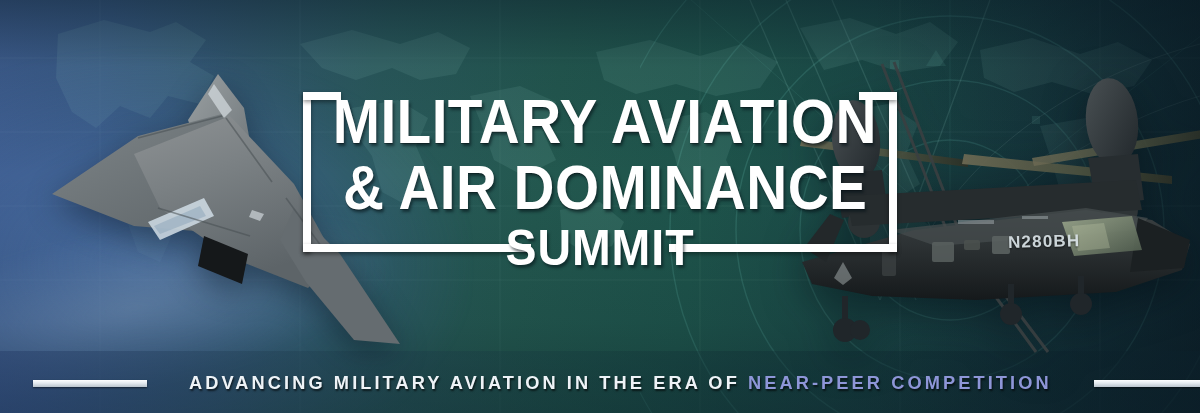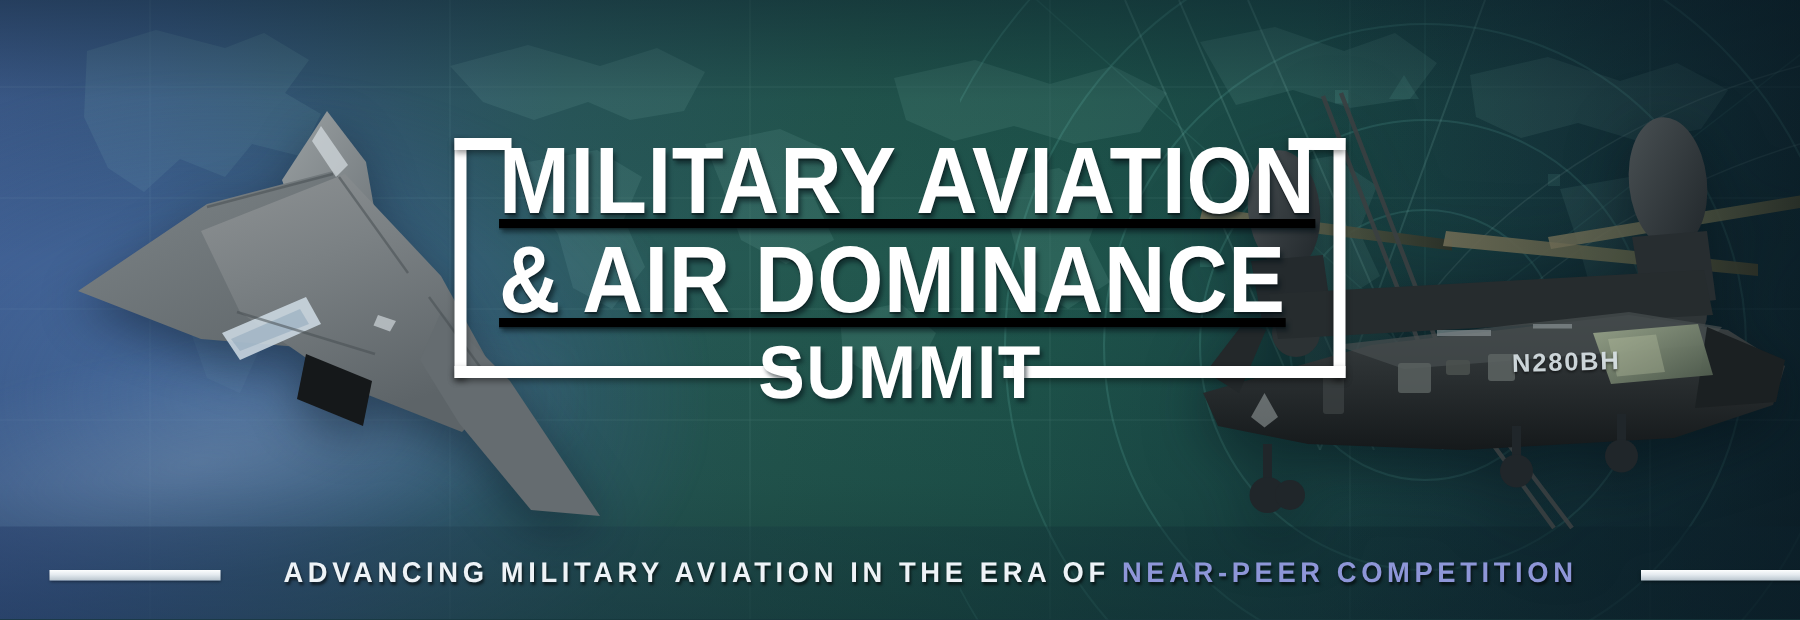--- a/index.html
+++ b/index.html
@@ -103,21 +103,21 @@
   }
   .brk{position:absolute;background:#fff;box-shadow:0 2px 4px rgba(0,0,0,.42);}
   .brk-l-v{left:0;top:0;width:8px;height:160px;}
   .brk-l-h{left:0;top:0;width:38px;height:8px;}
   .brk-l-b{left:0;top:152px;width:228px;height:8px;}
   .brk-r-v{right:0;top:0;width:8px;height:160px;}
   .brk-r-h{right:0;top:0;width:38px;height:8px;}
   .brk-r-b{right:0;top:152px;width:228px;height:8px;}
 
   .title-wrap{
-    position:absolute;left:0;right:0;top:-4px;text-align:left;text-decoration:underline;
+    position:absolute;left:0;right:0;top:-4px;text-align:right;
   }
   .tline{
     display:block;color:#fff;font-weight:700;
     font-family:"Liberation Sans","DejaVu Sans",sans-serif;
     letter-spacing:.5px;
     text-shadow:2px 3px 3px rgba(6,18,24,.55), 0 1px 0 rgba(0,0,0,.35);
     white-space:nowrap;
     transform:scaleX(.90);transform-origin:center;
   }
   .tline-1{font-size:63px;line-height:66px;}

